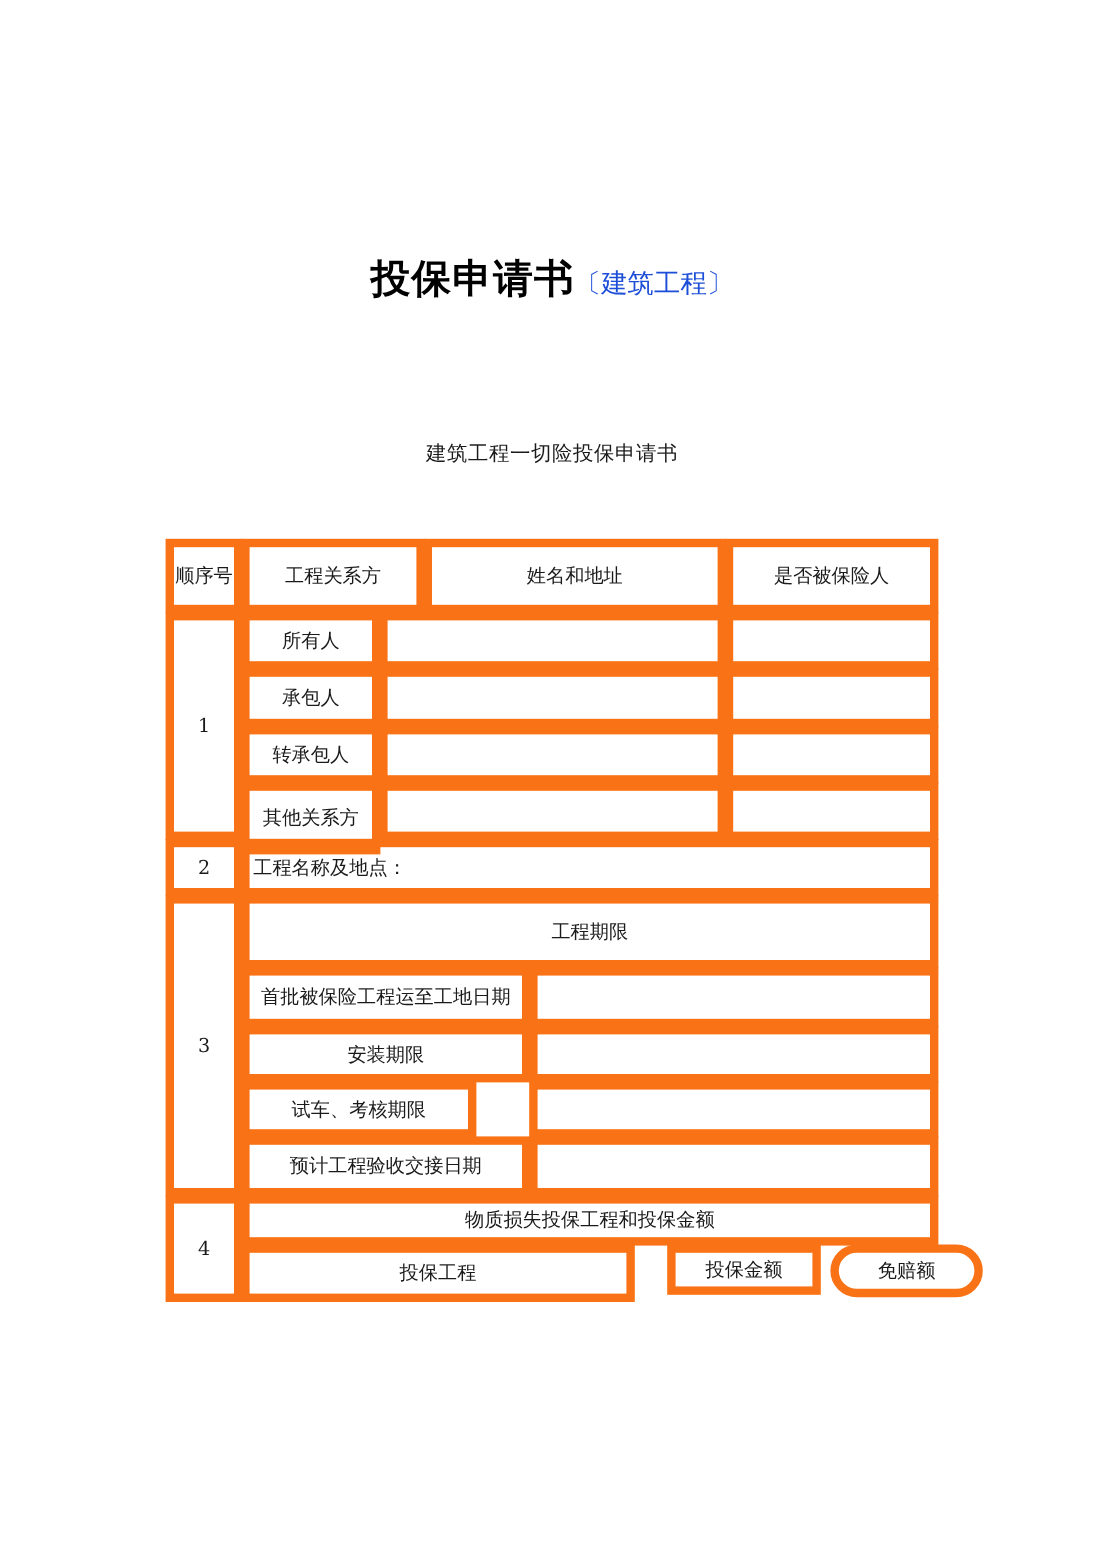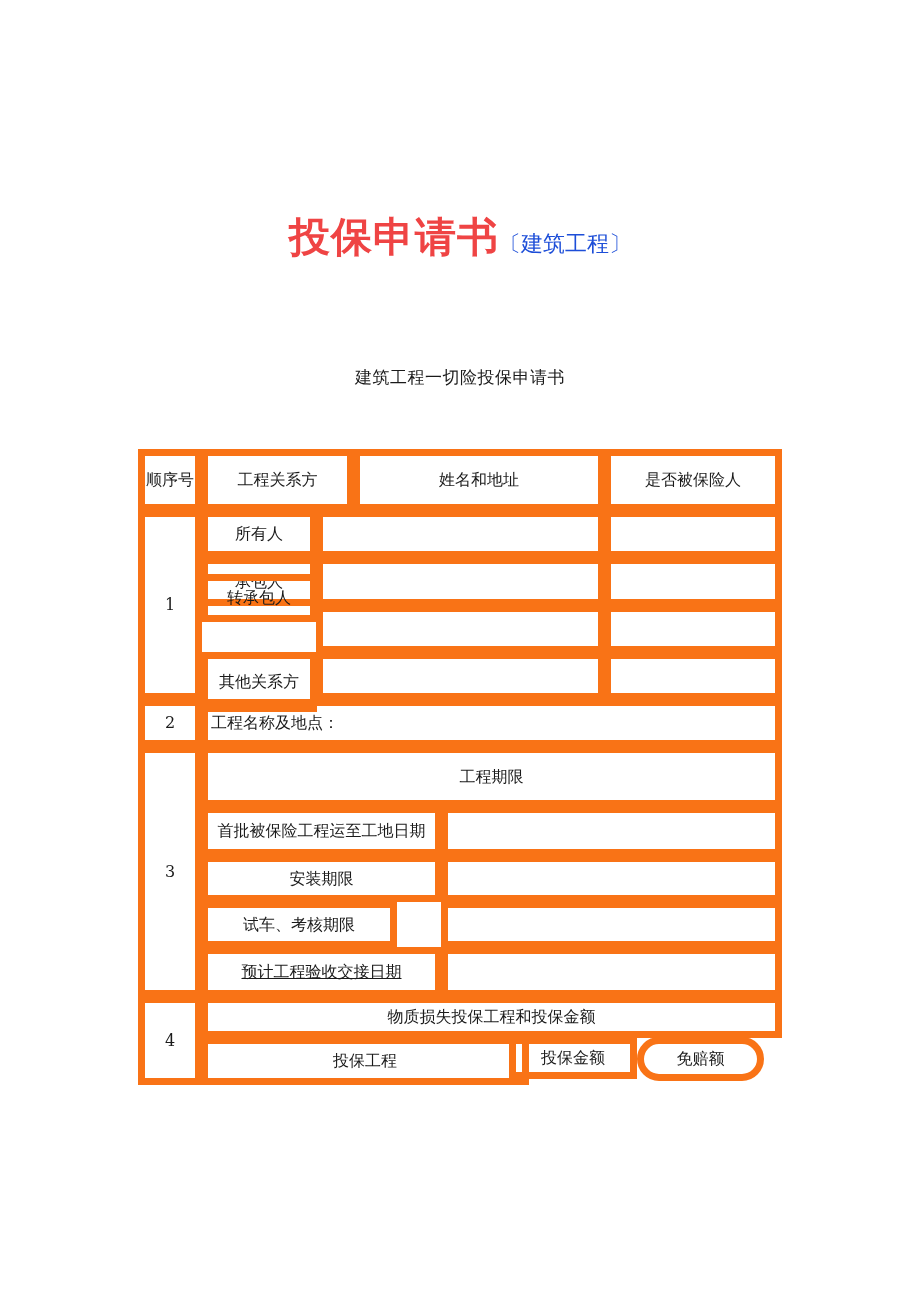--- a/index.html
+++ b/index.html
@@ -1,19 +1,19 @@
 <!DOCTYPE html>
 <html><head>
 <meta charset="utf-8">
 <style>
   html, body { margin: 0; padding: 0; background: #ffffff; }
   body { width: 920px; height: 1302px; position: relative; overflow: hidden;
          font-family: "DejaVu Serif", "Liberation Serif", serif; color: #1a1a1a; }
   .title { position: absolute; left: 0; width: 920px; top: 210px; text-align: center; }
-  .title .main { font-family: "DejaVu Sans", "Liberation Sans", sans-serif; font-weight: bold; font-size: 41px; letter-spacing: 1px; color: #ef4444; }
+  .title .main { font-family: "DejaVu Sans", "Liberation Sans", sans-serif; font-weight: bold; font-size: 33px; letter-spacing: 1px; color: #000000; }
   .title .sub { font-size: 22px; color: #1d4ed8; }
   .subtitle { position: absolute; left: 0; width: 920px; top: 366px; text-align: center; font-size: 17px; letter-spacing: 0.5px; }
   .cell { position: absolute; box-sizing: border-box; display: flex; align-items: center; justify-content: center; text-align: left; font-size: 16px; line-height: 22px; border: 7px solid #f97316; }
   .cell.left { justify-content: flex-start; padding-left: 3px; }
   .tbl { position: absolute; left: 0; top: 0; }
 </style>
 </head>
 <body>
 
 <div class="title">
@@ -32,21 +32,21 @@
   <div class="cell" style="left:138px;top:510px;width:64px;height:190px;">1</div>
 
   <div class="cell" style="left:201px;top:510px;width:116px;height:48px;">所有人</div>
   <div class="cell" style="left:316px;top:510px;width:289px;height:48px;"></div>
   <div class="cell" style="left:604px;top:510px;width:178px;height:48px;"></div>
 
   <div class="cell" style="left:201px;top:557px;width:116px;height:49px;">承包人</div>
   <div class="cell" style="left:316px;top:557px;width:289px;height:49px;"></div>
   <div class="cell" style="left:604px;top:557px;width:178px;height:49px;"></div>
 
-  <div class="cell" style="left:201px;top:574px;width:116px;height:48px;">转承包人</div>
+  <div class="cell" style="left:201px;top:605px;width:116px;height:48px;">转承包人</div>
   <div class="cell" style="left:316px;top:605px;width:289px;height:48px;"></div>
   <div class="cell" style="left:604px;top:605px;width:178px;height:48px;"></div>
 
   <div class="cell" style="left:201px;top:652px;width:116px;height:60px;">其他关系方</div>
   <div class="cell" style="left:316px;top:652px;width:289px;height:48px;"></div>
   <div class="cell" style="left:604px;top:652px;width:178px;height:48px;"></div>
 
   <div class="cell" style="left:138px;top:699px;width:64px;height:48px;">2</div>
   <div class="cell left" style="left:201px;top:699px;width:581px;height:48px;">工程名称及地点：</div>
 
@@ -55,21 +55,21 @@
 
   <div class="cell" style="left:201px;top:806px;width:241px;height:50px;padding:0 4px;">首批被保险工程运至工地日期</div>
   <div class="cell" style="left:441px;top:806px;width:341px;height:50px;"></div>
 
   <div class="cell" style="left:201px;top:855px;width:241px;height:47px;">安装期限</div>
   <div class="cell" style="left:441px;top:855px;width:341px;height:47px;"></div>
 
   <div class="cell" style="left:201px;top:901px;width:196px;height:47px;">试车、考核期限</div>
   <div class="cell" style="left:441px;top:901px;width:341px;height:47px;"></div>
 
-  <div class="cell" style="left:201px;top:947px;width:241px;height:50px;text-decoration:underline;">预计工程验收交接日期</div>
+  <div class="cell" style="left:201px;top:947px;width:241px;height:50px;">预计工程验收交接日期</div>
   <div class="cell" style="left:441px;top:947px;width:341px;height:50px;"></div>
 
   <div class="cell" style="left:138px;top:996px;width:64px;height:89px;">4</div>
   <div class="cell" style="left:201px;top:996px;width:581px;height:42px;">物质损失投保工程和投保金额</div>
   <div class="cell" style="left:201px;top:1037px;width:328px;height:48px;">投保工程</div>
-  <div class="cell" style="left:509px;top:1037px;width:128px;height:42px;">投保金额</div>
-  <div class="cell" style="left:637px;top:1037px;width:127px;height:44px;border-radius:23px;">免赔额</div>
+  <div class="cell" style="left:556px;top:1037px;width:128px;height:42px;">投保金额</div>
+  <div class="cell" style="left:692px;top:1037px;width:127px;height:44px;border-radius:23px;">免赔额</div>
 </div>
 
 </body></html>

